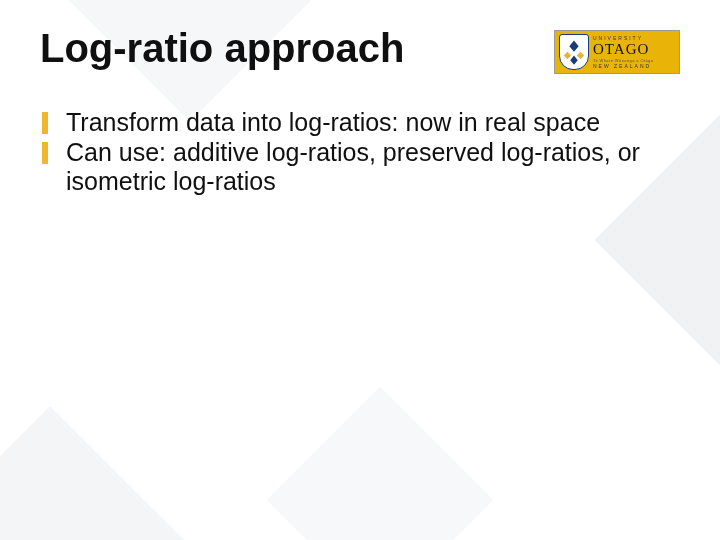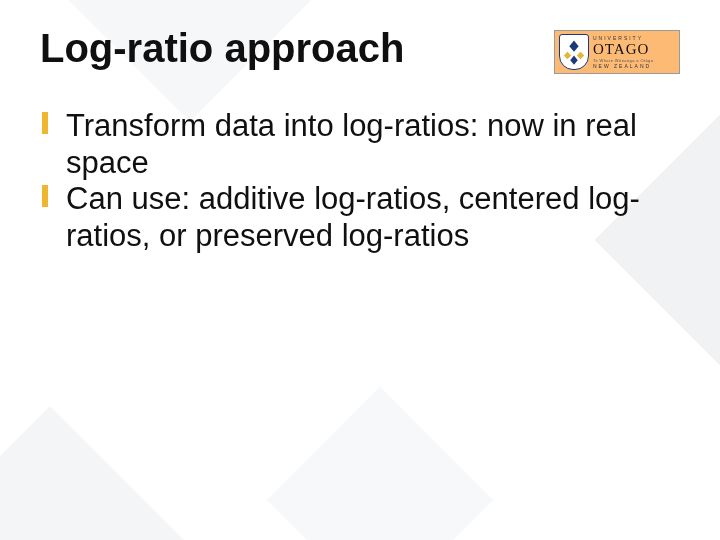--- a/index.html
+++ b/index.html
@@ -21,21 +21,21 @@
 
   .slide { position: relative; z-index: 1; padding: 26px 40px 40px 40px; box-sizing: border-box; height: 100%; }
 
   .header { display: flex; align-items: flex-start; justify-content: space-between; }
   .title { font-size: 40px; font-weight: 700; color: #101010; margin: 0; letter-spacing: 0; }
 
   .logo-box {
     width: 126px;
     box-sizing: border-box;
     border: 1px solid #9a9a9a;
-    background: #fdba74;
+    background: #eab308;
     padding: 3px 4px;
     display: flex;
     align-items: center;
     gap: 4px;
     margin-top: 4px;
   }
   .crest {
     width: 30px; height: 36px;
     border: 1.5px solid #1a3a7a;
     border-top-left-radius: 3px;
@@ -52,21 +52,21 @@
   .logo-uni { font-size: 5px; letter-spacing: 2px; color: #333; margin-bottom: 1px; }
   .logo-otago { font-family: Georgia, 'Times New Roman', serif; font-size: 15px; letter-spacing: 1px; color: #111; }
   .logo-sub { font-size: 4px; color: #555; margin: 2px 0 1px 0; letter-spacing: 0.4px; }
   .logo-nz { font-size: 5px; letter-spacing: 2px; color: #333; }
 
   .content { margin-top: 34px; }
   .bullets { list-style: none; padding: 0; margin: 0; }
   .bullets li {
     position: relative;
     padding-left: 26px;
-    font-size: 31px;
+    font-size: 25px;
     line-height: 1.18;
     color: #101010;
     margin: 0 0 0 0;
   }
   .bullets li + li { margin-top: 0; }
   .group-gap { margin-top: 36px !important; }
   .bullets li::before {
     content: "";
     position: absolute;
     left: 2px;
@@ -104,16 +104,16 @@
         <span class="logo-otago">OTAGO</span>
         <span class="logo-sub">Te Whare Wānanga o Otāgo</span>
         <span class="logo-nz">NEW ZEALAND</span>
       </div>
     </div>
   </div>
 
   <div class="content">
     <ul class="bullets">
       <li>Transform data into log-ratios: now in real space</li>
-      <li>Can use: additive log-ratios, centered log-ratios, or preserved log-ratios</li>
+      <li>Can use: additive log-ratios, preserved log-ratios, or isometric log-ratios</li>
     </ul>
   </div>
 </div>
 
 </body></html>

